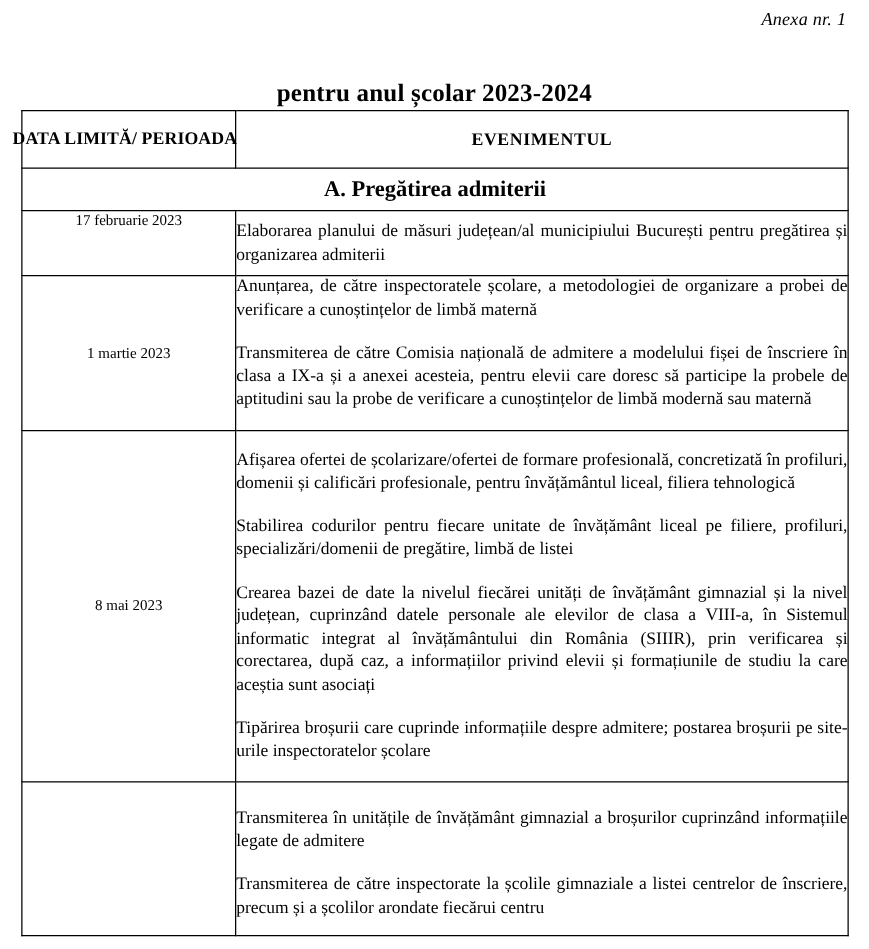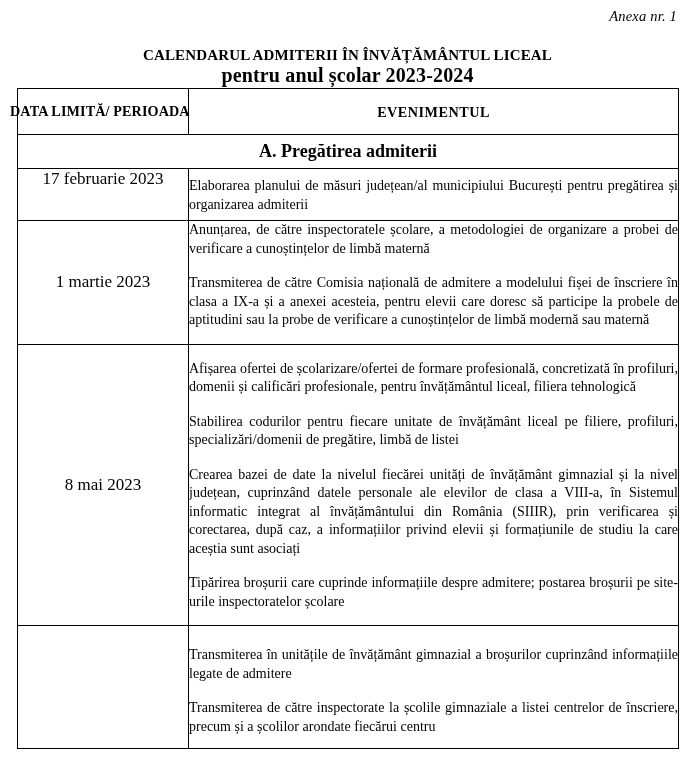--- a/index.html
+++ b/index.html
@@ -89,21 +89,21 @@
   .section-cell {
     text-align: center;
     vertical-align: middle !important;
     height: 33px;
     font-weight: bold;
     font-size: 18px;
     font-family: Liberation Serif, serif;
   }
   .date-cell {
     text-align: center;
-    font-size: 17px;
+    font-size: 12px;
     padding-top: 13px;
   }
   .date-cell.mid {
     vertical-align: middle !important;
     padding-top: 0;
   }
   .event-cell {
     font-size: 14px;
     line-height: 18.5px;
     text-align: justify;
@@ -121,21 +121,20 @@
   .row-8mai .event-cell { padding-top: 15px; padding-bottom: 14px; }
   .row-last .event-cell { padding-top: 20px; padding-bottom: 12px; }
 </style>
 </head>
 <body>
 
 <div class="page">
 
   <div class="annex-line">Anexa nr. 1</div>
 
-  <div class="doc-title">CALENDARUL ADMITERII ÎN ÎNVĂȚĂMÂNTUL LICEAL</div>
   <div class="doc-subtitle">pentru anul școlar 2023-2024</div>
 
   <table class="calendar">
     <colgroup>
       <col class="c-date">
       <col class="c-event">
     </colgroup>
     <tbody>
 
       <tr>

